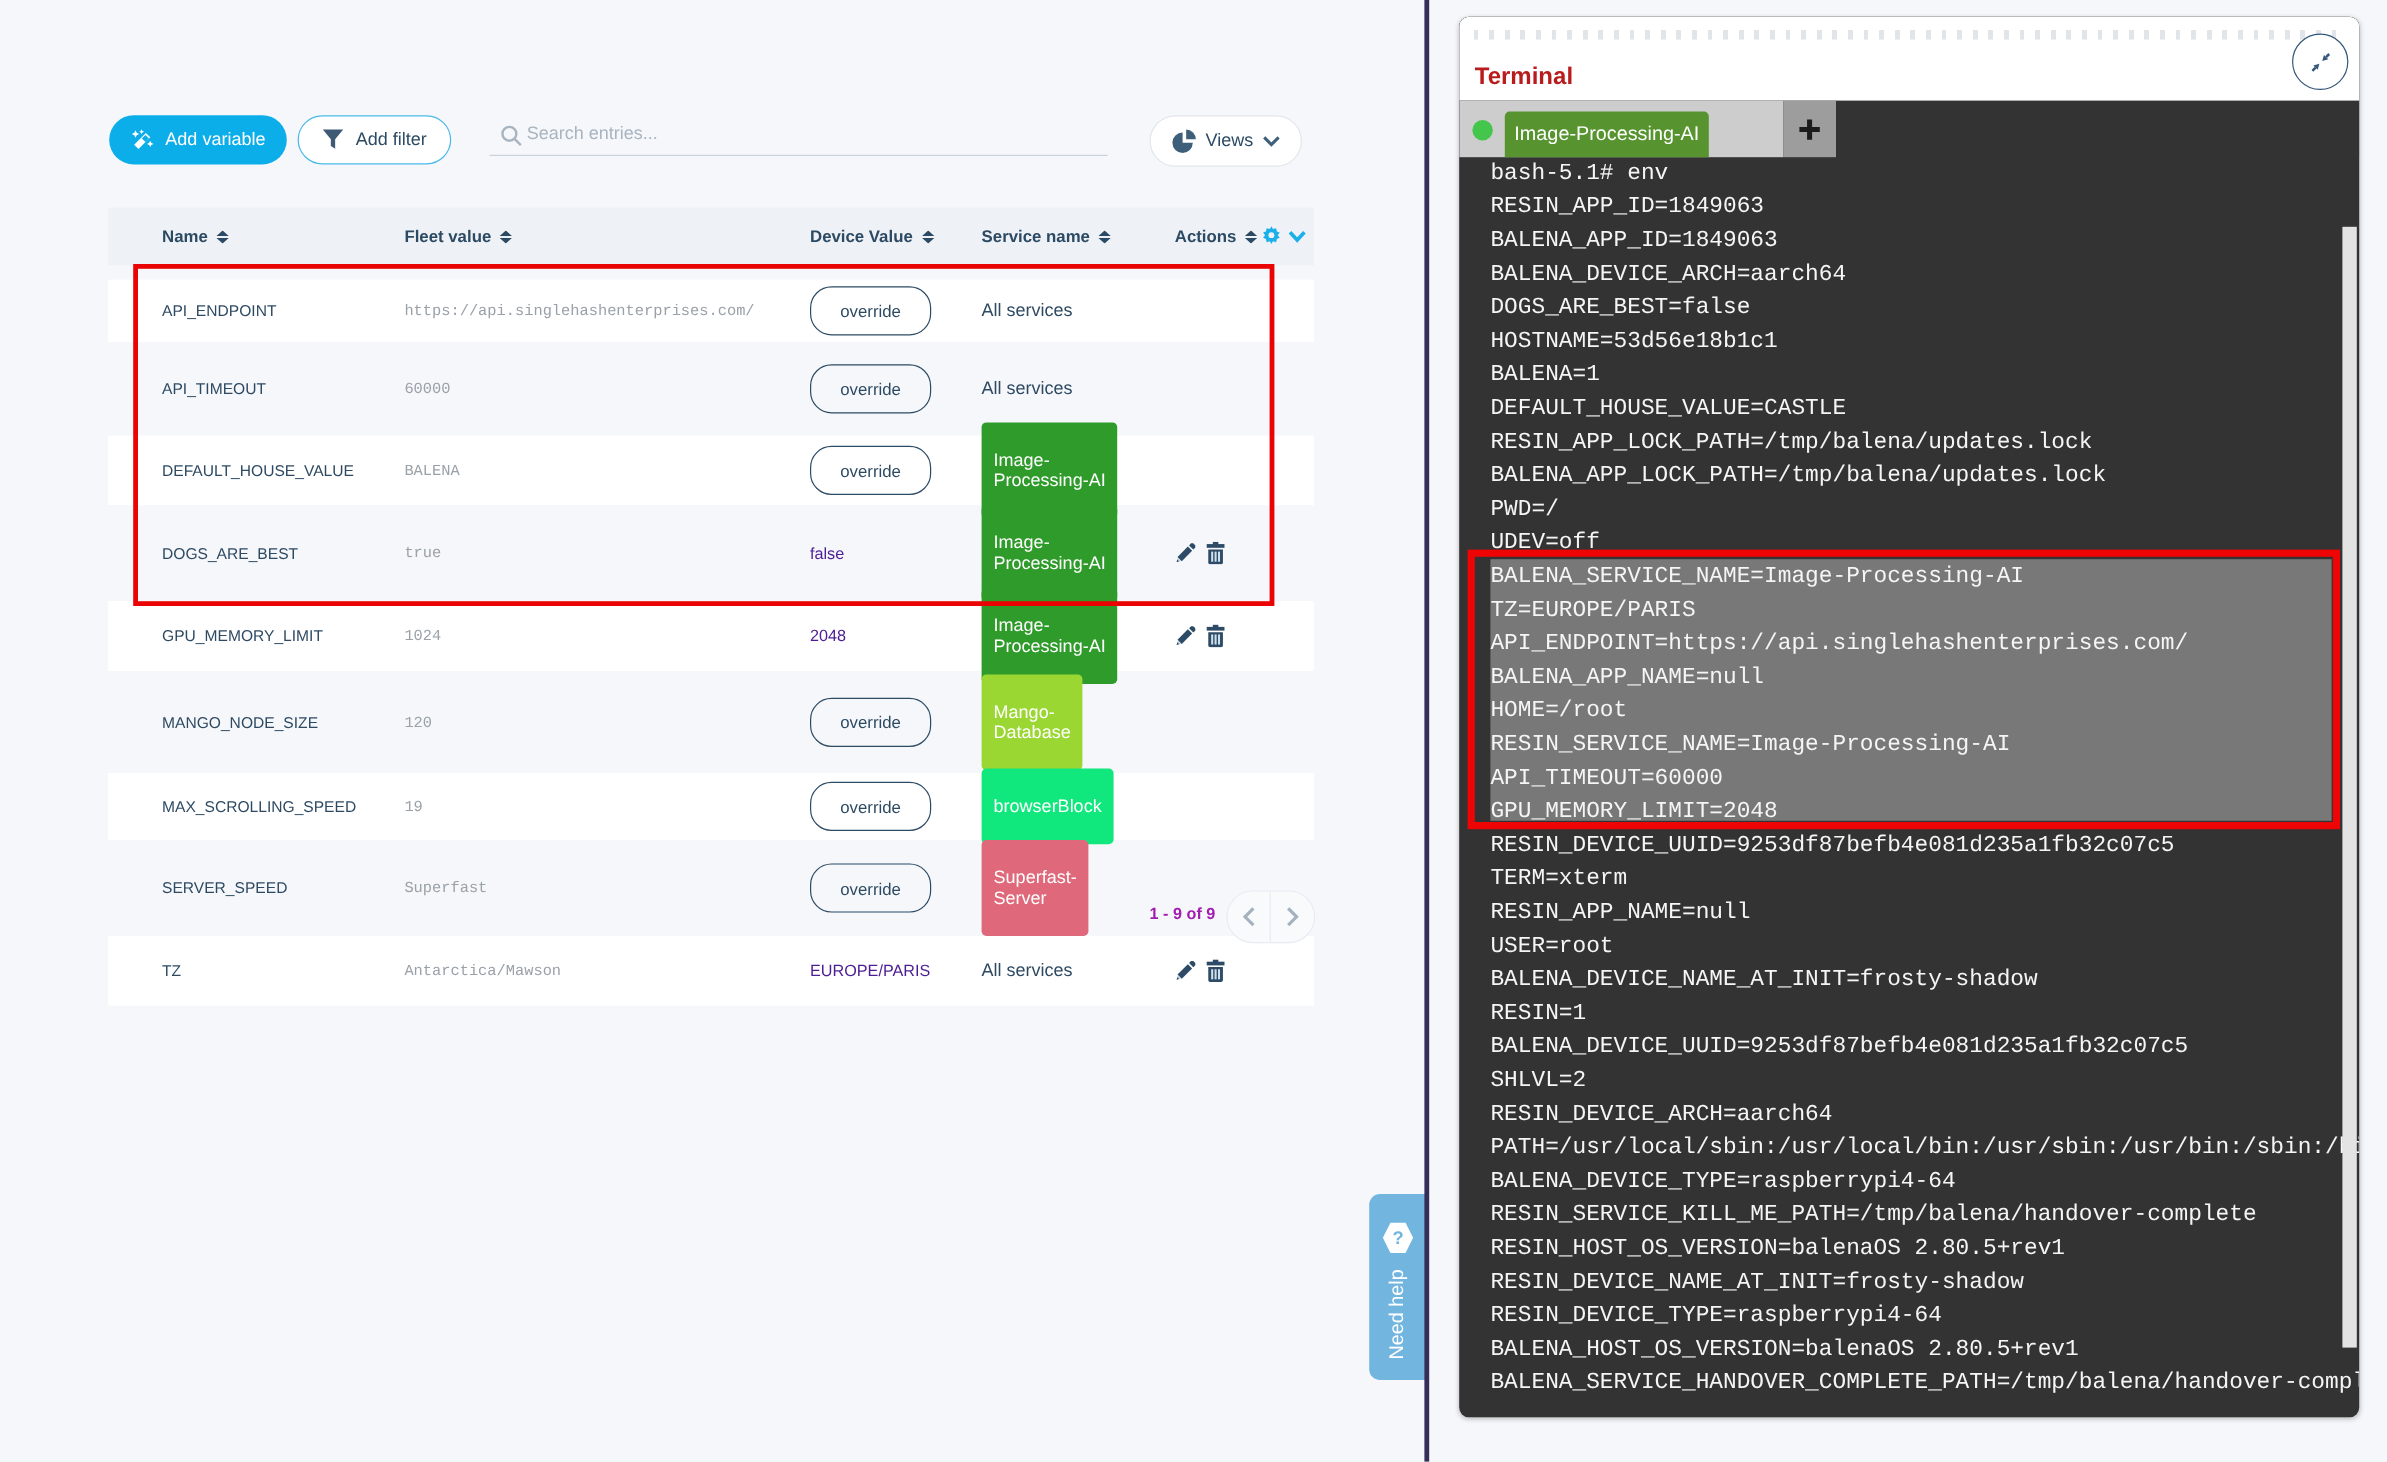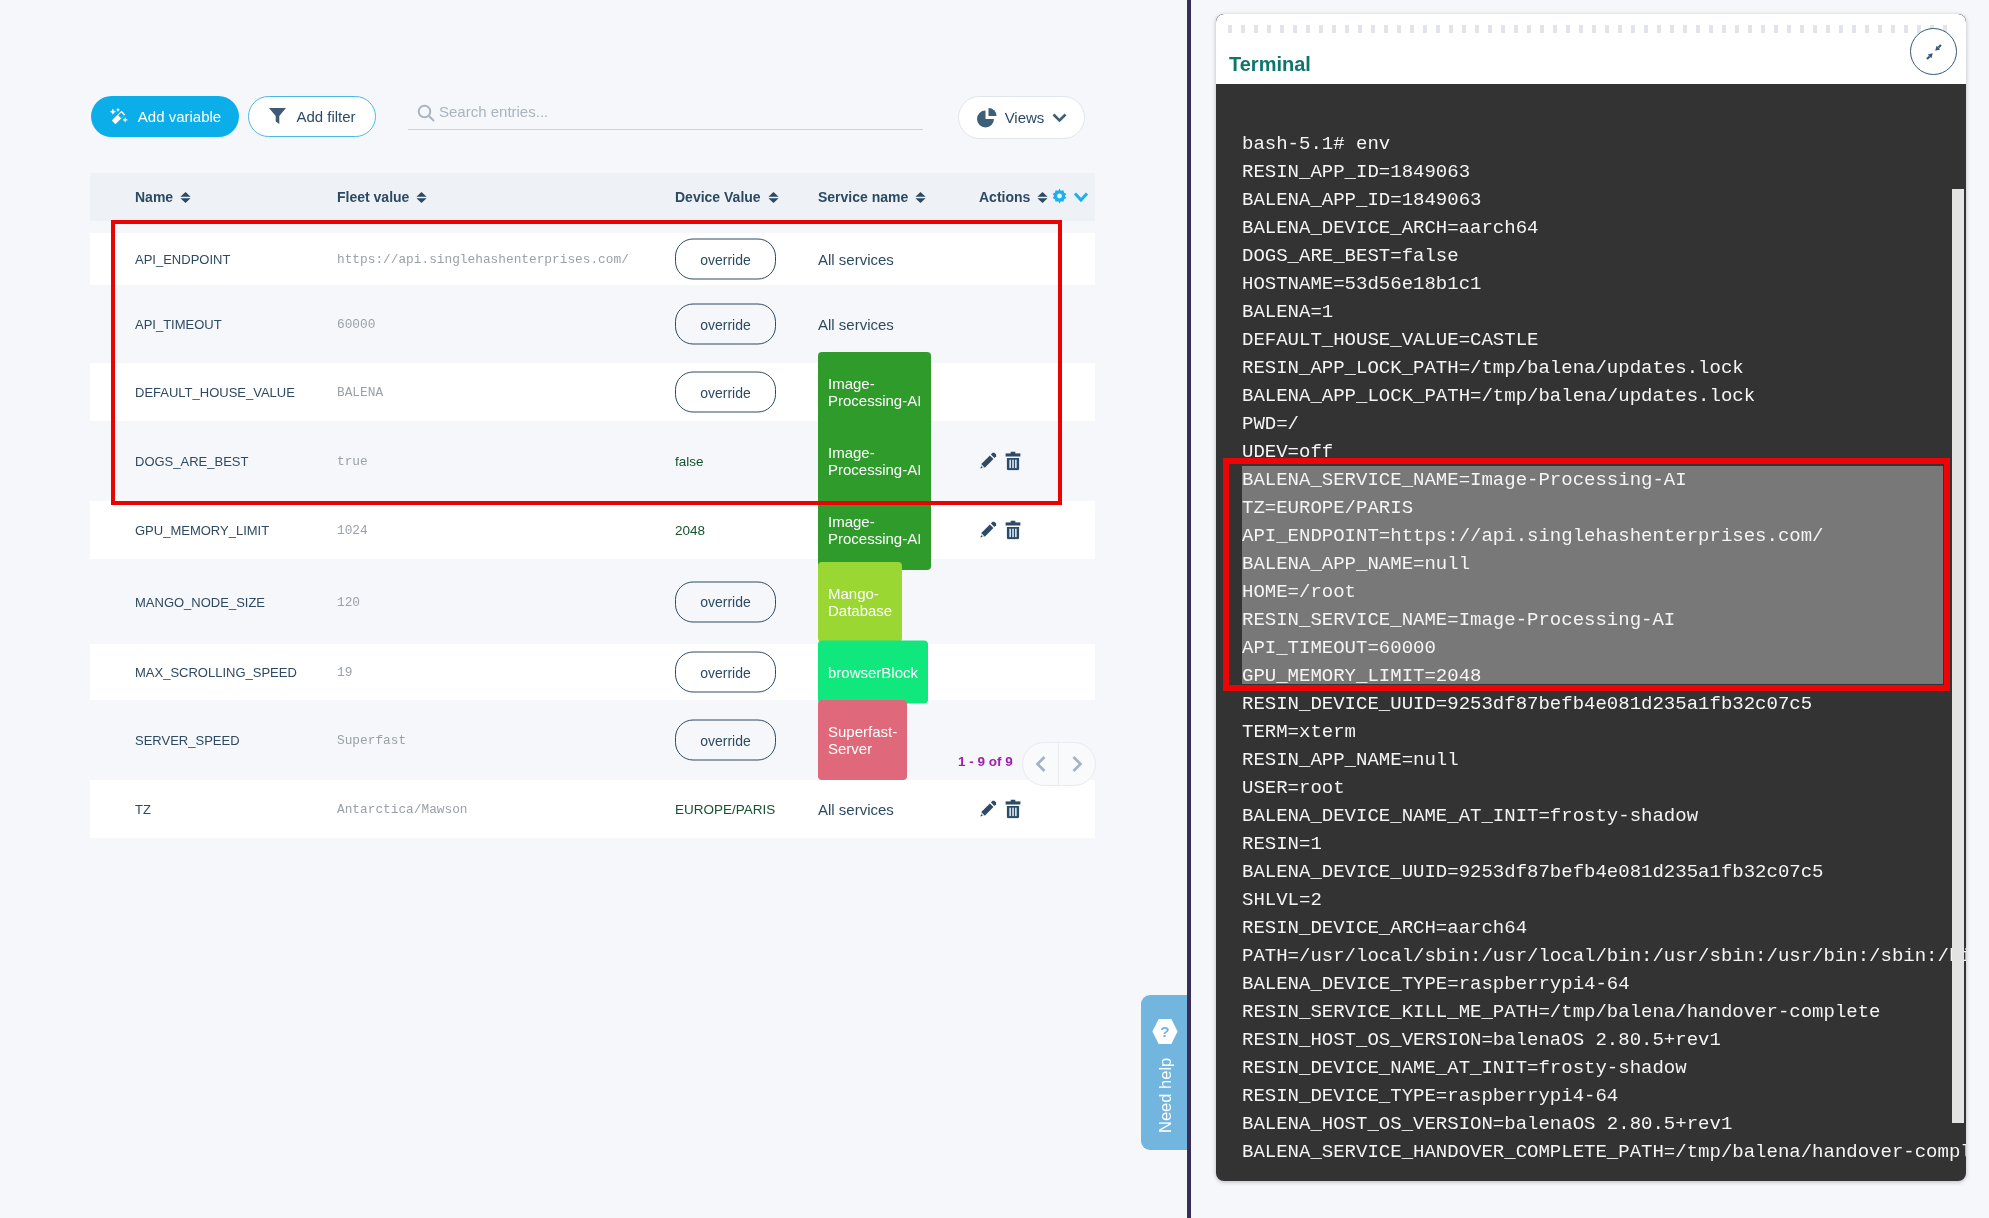--- a/index.html
+++ b/index.html
@@ -19,21 +19,21 @@
     border:1px solid #e1e6ec; border-radius:22px; color:#2c4a63; font-size:15px;
     display:flex; align-items:center; justify-content:center; gap:8px; }
   
   #table { left:90px; top:173px; width:1005px; }
   .thead { height:48px; background:#eef1f5; position:relative; }
   .row { position:relative;margin-top:12px; }
   .row.w { background:#fff; }
   .cell { position:absolute; top:50%; transform:translateY(-50%); }
   .cname { left:45px; color:#2e4a63; font-size:13px; white-space:nowrap; }
   .cfleet { left:247px; color:#9aa1a8; font-size:12.8px; font-family:"Liberation Mono",monospace; white-space:nowrap; }
-  .cdev { left:585px; color:#14532d; font-size:13.5px; white-space:nowrap; }
+  .cdev { left:585px; color:#4c1d95; font-size:13.5px; white-space:nowrap; }
   .cserv { left:728px; color:#2e4a63; font-size:15px; white-space:nowrap; }
   .hlabel { color:#2c4a63; font-size:14px; font-weight:bold; white-space:nowrap; }
   .pill { left:585px; width:101px; height:41px; border:1.5px solid #2d4a63; border-radius:18px;
     color:#2d4a63; font-size:14px; display:flex; align-items:center; justify-content:center; }
   .badge { left:728px; color:#fff; font-size:15px; line-height:17px; white-space:nowrap; border-radius:4px;
     padding:23px 10px; display:inline-block; }
   .bgreen { background:#2f9b2b; }
   .bmango { background:#9bd732; }
   .bbrowser { background:#10e87d; }
   .bsuper { background:#df687a; }
@@ -53,21 +53,21 @@
     writing-mode:vertical-rl; color:#fff; font-size:16.5px; display:flex; align-items:center; }
   
   #divider { left:1187px; top:0; width:4px; height:1218px; background:#362e58; }
   
   #card { left:1216px; top:14px; width:750px; height:1167px; background:#333;
     border-radius:8px; box-shadow:0 1px 4px rgba(0,0,0,.25); overflow:hidden; }
   #thead2 { position:absolute; left:0; top:0; width:750px; height:70px; background:#fff;
     border-radius:8px 8px 0 0; }
   #dots { position:absolute; left:12px; top:11px; width:726px; height:8px;
     background:repeating-linear-gradient(90deg,#e1e4e8 0 4px,transparent 4px 13px); }
-  #ttitle { position:absolute; left:13px; top:39px; font-size:20px; font-weight:bold; color:#0f766e; }
+  #ttitle { position:absolute; left:13px; top:39px; font-size:20px; font-weight:bold; color:#b91c1c; }
   #collapse { position:absolute; left:694px; top:14px; width:47px; height:47px;
     border:1.5px solid #35587a; border-radius:50%; background:#fff; }
   #tabbar { position:absolute; left:0; top:70px; width:750px; height:47px; background:#333; }
   #tabbar .lightseg { position:absolute; left:0; top:0; width:270px; height:47px; background:#cdcdcd; }
   #tabbar .dot { position:absolute; left:11px; top:16px; width:17px; height:17px;
     border-radius:50%; background:#44c54c; }
   #tabbar .gtab { position:absolute; left:38px; top:9px; width:170px; height:38px;
     background:#579430; border-radius:4px 4px 0 0; color:#fff; font-size:16.5px; white-space:nowrap;
     display:flex; align-items:center; justify-content:center; }
   #tabbar .plus { position:absolute; left:270px; top:0; width:44px; height:47px; background:#9d9d9d;
@@ -324,14 +324,24 @@
             <line x1="12.4" y1="3.6" x2="15" y2="1"></line>
             <line x1="3.6" y1="12.4" x2="1" y2="15"></line>
           </g>
           <g fill="#35587a">
             <polygon points="9.2,6.8 14.2,5.4 10.6,1.8"></polygon>
             <polygon points="6.8,9.2 5.4,14.2 1.8,10.6"></polygon>
           </g>
         </svg>
       </div>
     </div>
+    <div id="tabbar">
+      <div class="lightseg"></div>
+      <div class="dot"></div>
+      <div class="gtab">Image-Processing-AI</div>
+      <div class="plus">
+        <svg width="20" height="20" viewBox="0 0 20 20">
+          <path d="M10 1.5 V18.5 M1.5 10 H18.5" stroke="#1b1b1b" stroke-width="4.2"></path>
+        </svg>
+      </div>
+    </div>
     <div id="scroll"></div>
   </div>
 
 </body></html>

